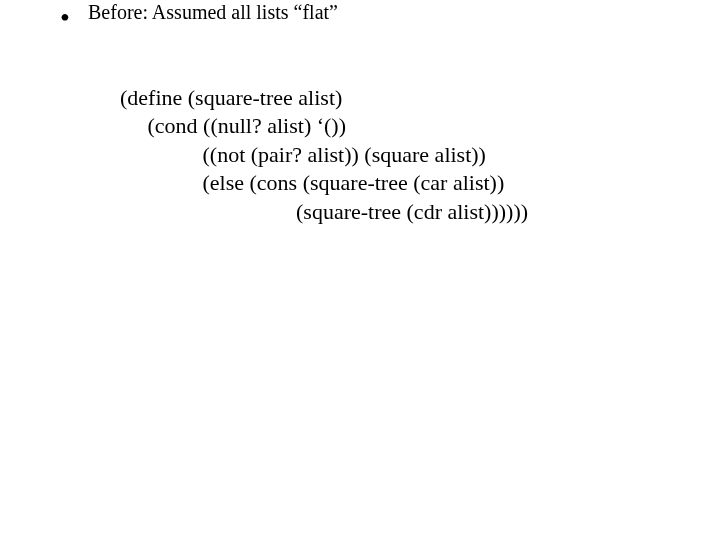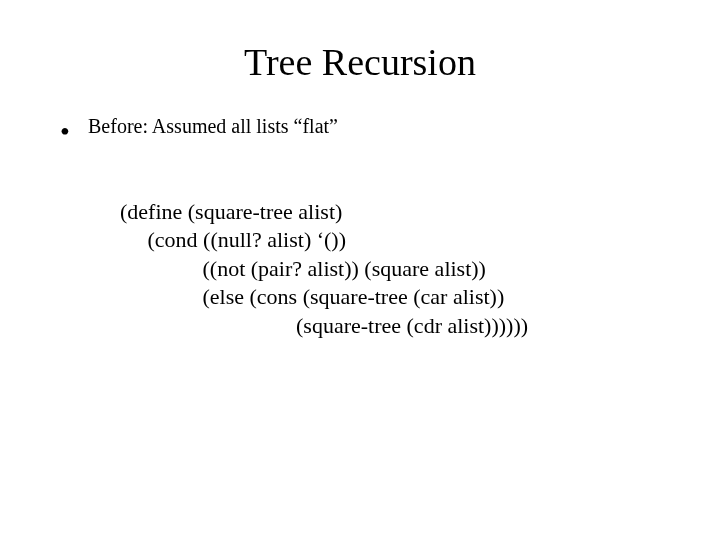--- a/index.html
+++ b/index.html
@@ -50,21 +50,20 @@
     font-size: 22px;
     line-height: 1.3;
     padding-left: 60px;
     white-space: pre;
   }
 </style>
 </head>
 <body>
 
 <div class="slide">
-  <div class="title">Tree Recursion</div>
   <div class="body">
     <ul class="bullets">
       <li>
         <span>Before: Assumed all lists “flat”</span><br>
       </li>
     </ul>
     <div class="code">
 <span>(define (square-tree alist)</span>
 <span>     (cond ((null? alist) ‘())</span>
 <span>               ((not (pair? alist)) (square alist))</span>

